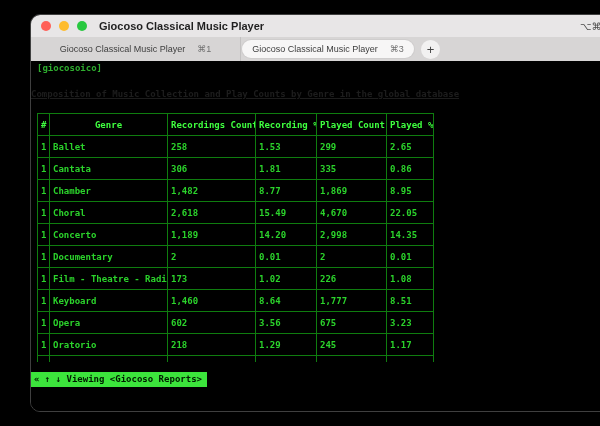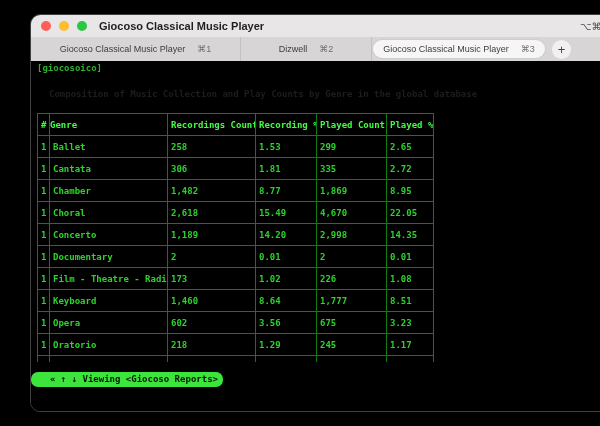--- a/index.html
+++ b/index.html
@@ -36,35 +36,35 @@
               align-self:center;}
   .plus-btn{width:19px;height:19px;border-radius:50%;background:#f2f1f1;
             align-self:center;margin-left:6px;display:flex;align-items:center;
             justify-content:center;font-size:13px;color:#444;line-height:1;}
 
   
   .terminal{position:absolute;left:0;top:46px;right:0;bottom:0;background:#000;
             font-family:"DejaVu Sans Mono",monospace;font-size:9px;
             font-weight:bold;color:var(--green_text);}
   .prompt{position:absolute;left:6px;top:2px;color:var(--green_prompt);}
-  .subtitle{position:absolute;left:18px;top:28px;color:var(--dim_text);}
+  .subtitle{position:absolute;left:0;top:28px;color:var(--dim_text);text-decoration:underline;}
 
   .gtable{position:absolute;left:6px;top:52px;width:398px;height:263px;
           overflow:hidden;}
   table{border-collapse:collapse;table-layout:fixed;width:396px;}
   th,td{border:1px solid var(--green_border);padding:0 0 0 3px;height:21px;
         white-space:nowrap;overflow:hidden;text-align:left;
         font-size:9px;font-weight:bold;}
   th{color:var(--green_bright);}
-  th.center{text-align:left;padding:0;}
+  th.center{text-align:center;padding:0;}
   tr.partial td{height:6px;border-bottom:none;}
 
   .statusbar{position:absolute;left:0;top:311px;z-index:2;
              background:var(--status_bg);color:#001a00;
-             padding:2px 5px 3px 19px;white-space:pre;border-radius:7px;}
+             padding:2px 5px 3px 3px;white-space:pre;}
 </style>
 </head>
 <body>
 
 <div id="stage">
   <div class="window">
 
     <div class="titlebar">
       <div class="lights">
         <span class="light red"></span>
@@ -72,24 +72,20 @@
         <span class="light green"></span>
       </div>
       <span class="win-title">Giocoso Classical Music Player</span>
       <span class="win-hint">⌥⌘2</span>
     </div>
 
     <div class="tabbar">
       <div class="tab t1">
         <span>Giocoso Classical Music Player</span>
         <span class="shortcut">⌘1</span>
-      </div>
-      <div class="tab t2">
-        <span>Dizwell</span>
-        <span class="shortcut">⌘2</span>
       </div>
       <div class="tab active">
         <span>Giocoso Classical Music Player</span>
         <span class="shortcut">⌘3</span>
       </div>
       <div class="plus-btn">+</div>
     </div>
 
     <div class="terminal">
       <div class="prompt">[giocosoico]</div>
@@ -123,21 +119,21 @@
                 <td>1.53</td>
                 <td>299</td>
                 <td>2.65</td>
               </tr>
               <tr>
                 <td>1</td>
                 <td>Cantata</td>
                 <td>306</td>
                 <td>1.81</td>
                 <td>335</td>
-                <td>2.72</td>
+                <td>0.86</td>
               </tr>
               <tr>
                 <td>1</td>
                 <td>Chamber</td>
                 <td>1,482</td>
                 <td>8.77</td>
                 <td>1,869</td>
                 <td>8.95</td>
               </tr>
               <tr>

